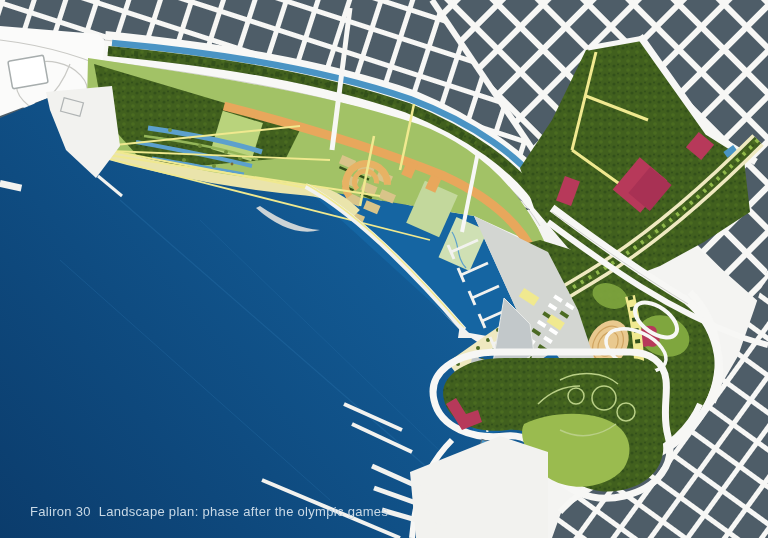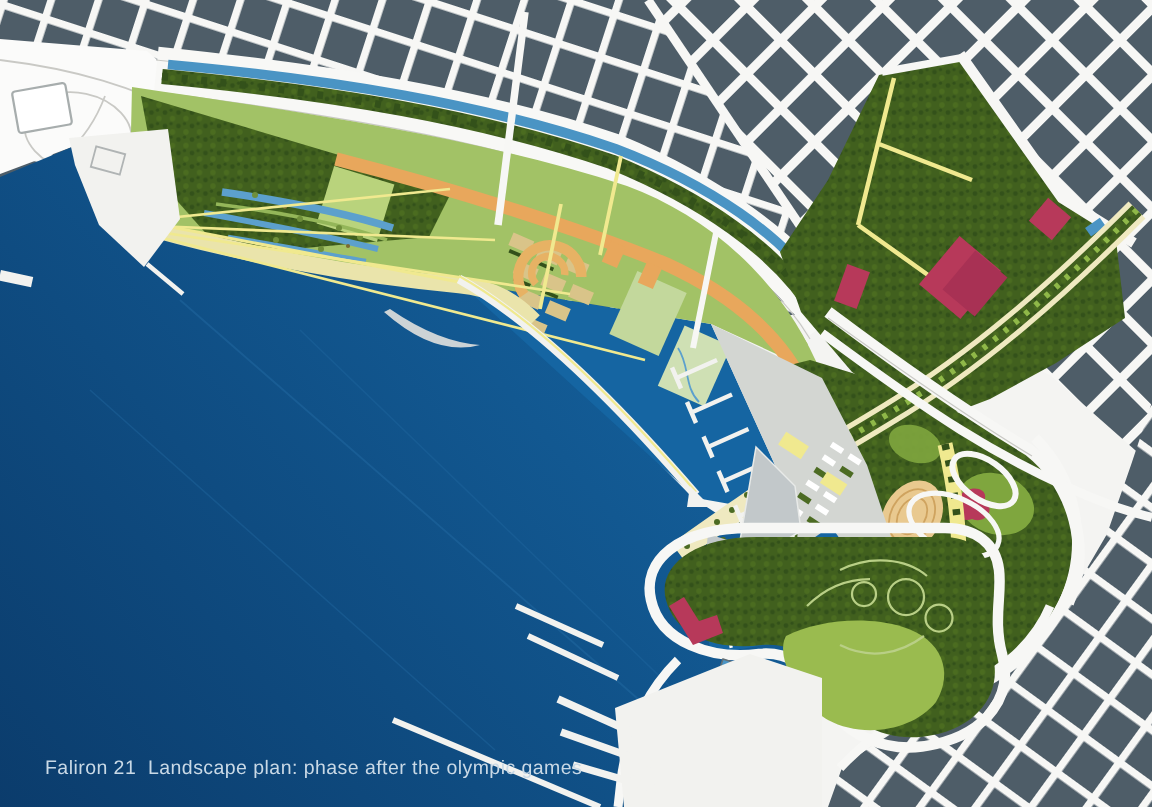--- a/index.html
+++ b/index.html
@@ -293,14 +293,14 @@
     </g>
     <path d="M262,480 L400,538" style="stroke:var(--pier-white,#f2f2ef)" stroke-width="4"></path>
     <path d="M256,208 Q290,238 320,230 Q292,228 260,206 Z" fill="#ccd3d6"></path>
     <path d="M46,92 L112,86 L120,146 L96,178 L66,150 L50,110 Z" style="fill:var(--pier-white,#f2f2ef)"></path>
     <rect x="62" y="100" width="20" height="14" transform="rotate(15 72 107)" fill="none" stroke="#b0b4b4" stroke-width="1.2"></rect>
     <path d="M98,176 L122,196" style="stroke:var(--pier-white,#f2f2ef)" stroke-width="3"></path>
     <rect x="0" y="180" width="22" height="7" transform="rotate(12 0 183)" style="fill:var(--pier-white,#f2f2ef)"></rect>
   </g>
 </svg>
 
-<div class="caption">Faliron 21  Landscape plan: phase after the olympic games</div>
+<div class="caption">Faliron 30  Landscape plan: phase after the olympic games</div>
 </div>
 
 </body></html>

